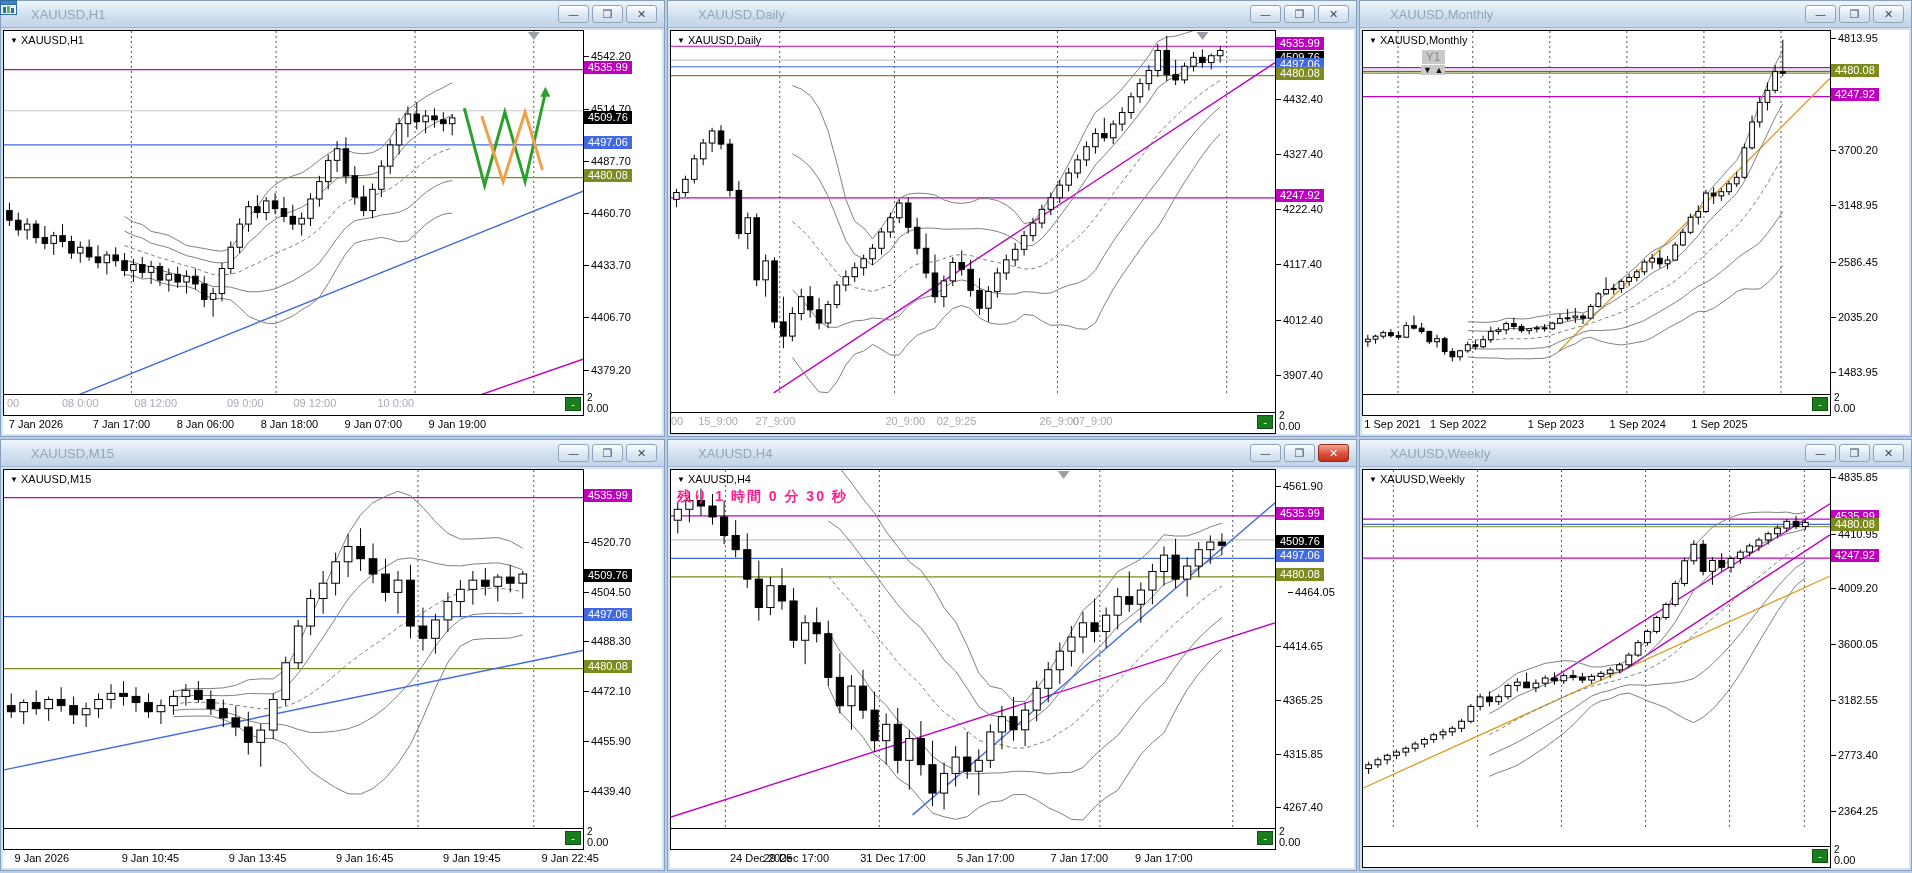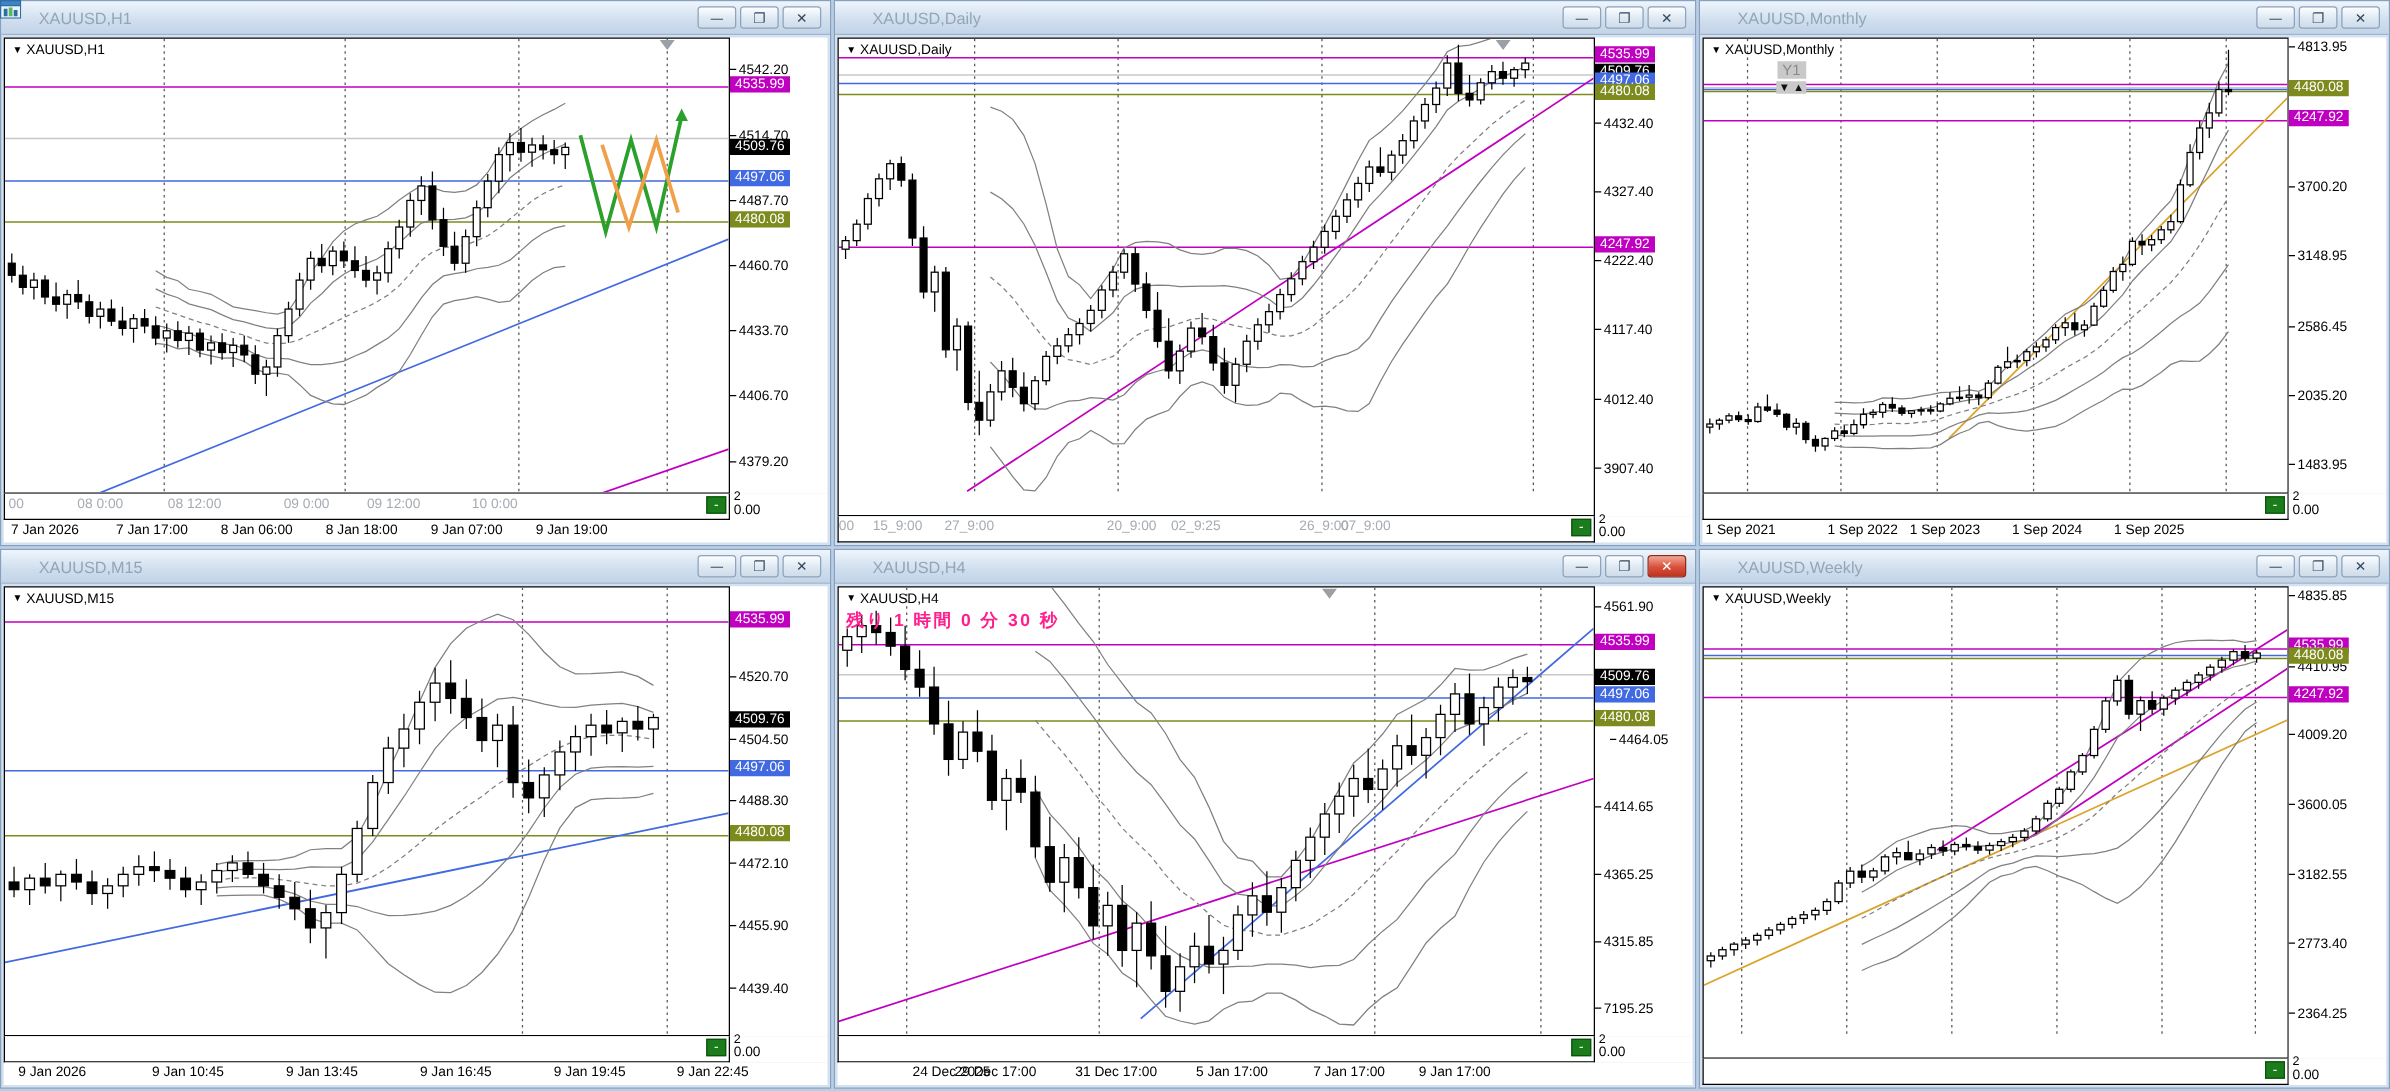--- a/index.html
+++ b/index.html
@@ -587,21 +587,21 @@
         <div class="subpane">
             <div class="greenb">-</div>
           </div>
         <div class="saxis">
             <div class="sax2">2</div>
             <div class="sax0">0.00</div>
           </div>
       </div>
       <div class="row taxis">
           <div class="tlbl" style="left: 2.335px;">1 Sep 2021</div>
-          <div class="tlbl" style="left: 100px;">1 Sep 2022</div>
+          <div class="tlbl" style="left: 68px;">1 Sep 2022</div>
           <div class="tlbl" style="left: 165.785px;">1 Sep 2023</div>
           <div class="tlbl" style="left: 247.51px;">1 Sep 2024</div>
           <div class="tlbl" style="left: 329.235px;">1 Sep 2025</div>
         </div>
     </div>
   </section>
 
   <section class="win">
     <header class="tb">
       <span class="ticon">
@@ -880,21 +880,21 @@
               <rect x="547.3029" y="72.03658536585367" width="7.177533333333334" height="3.274390243902431" fill="#000000" stroke="#000" stroke-width="1"></rect>
               <polygon points="386.6,1 398.6,1 392.6,9" fill="#9aa0a6"></polygon>
             </svg>
           </div>
         <div class="paxis">
             <div class="ptick" style="top: 10.5726px;"><span class="dash"></span><span>4561.90</span></div>
             <div class="ptick" style="top: 117.372px; margin-left: 12px;"><span class="dash"></span><span>4464.05</span></div>
             <div class="ptick" style="top: 171.291px;"><span class="dash"></span><span>4414.65</span></div>
             <div class="ptick" style="top: 225.209px;"><span class="dash"></span><span>4365.25</span></div>
             <div class="ptick" style="top: 279.127px;"><span class="dash"></span><span>4315.85</span></div>
-            <div class="ptick" style="top: 332.009px;"><span class="dash"></span><span>7195.25</span></div>
+            <div class="ptick" style="top: 332.009px;"><span class="dash"></span><span>4267.40</span></div>
             <div class="pbadge" style="top: 37.8524px; background: rgb(192, 0, 192);">4535.99</div>
             <div class="pbadge" style="top: 66.4815px; background: rgb(0, 0, 0);">4509.76</div>
             <div class="pbadge" style="top: 80.343px; background: rgb(65, 105, 225);">4497.06</div>
             <div class="pbadge" style="top: 98.8761px; background: rgb(125, 139, 30);">4480.08</div>
           </div>
       </div>
       <div class="row sub">
         <div class="subpane">
             <div class="greenb">-</div>
           </div>

